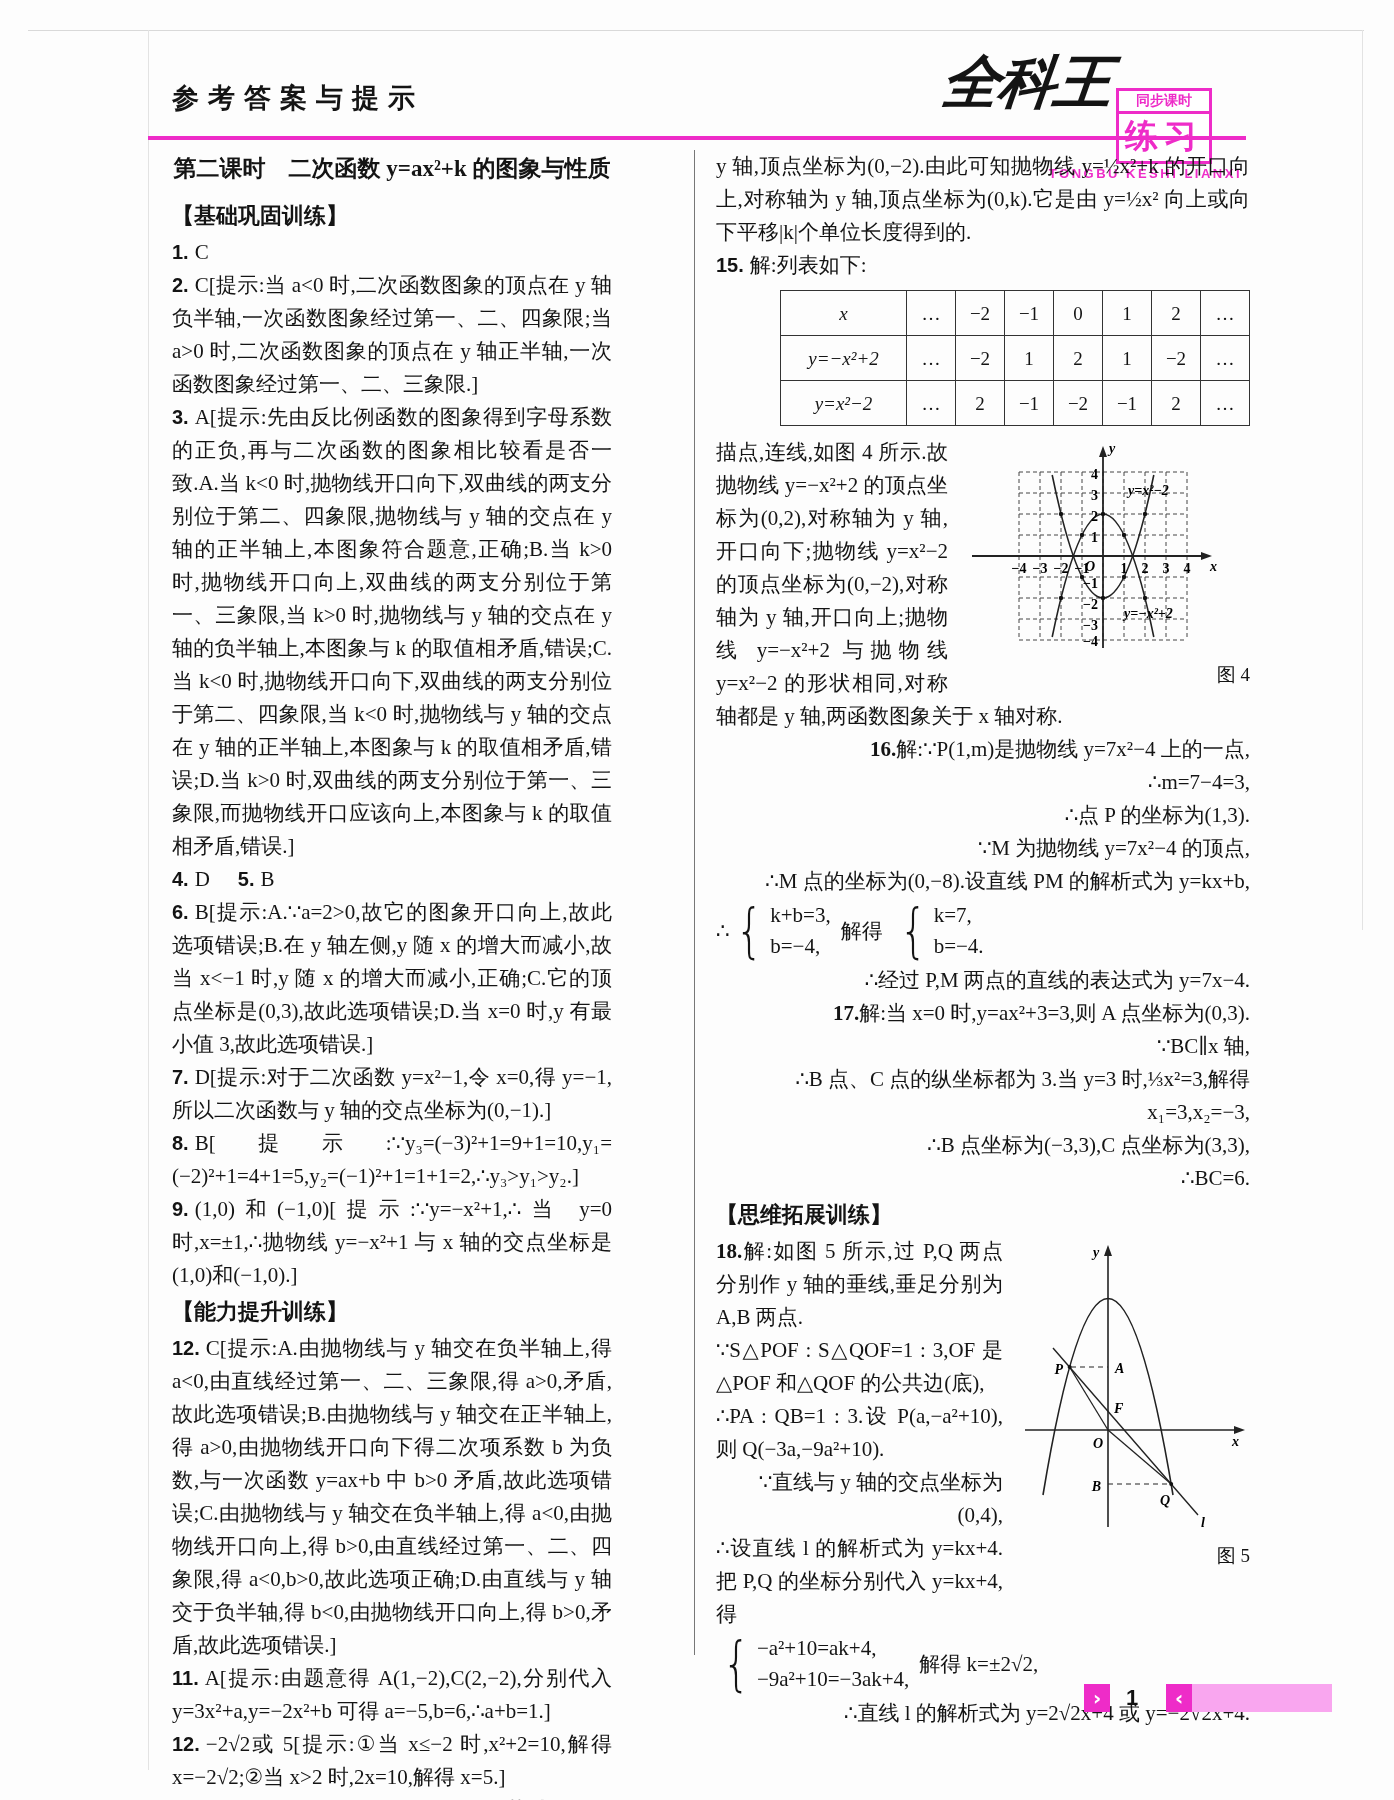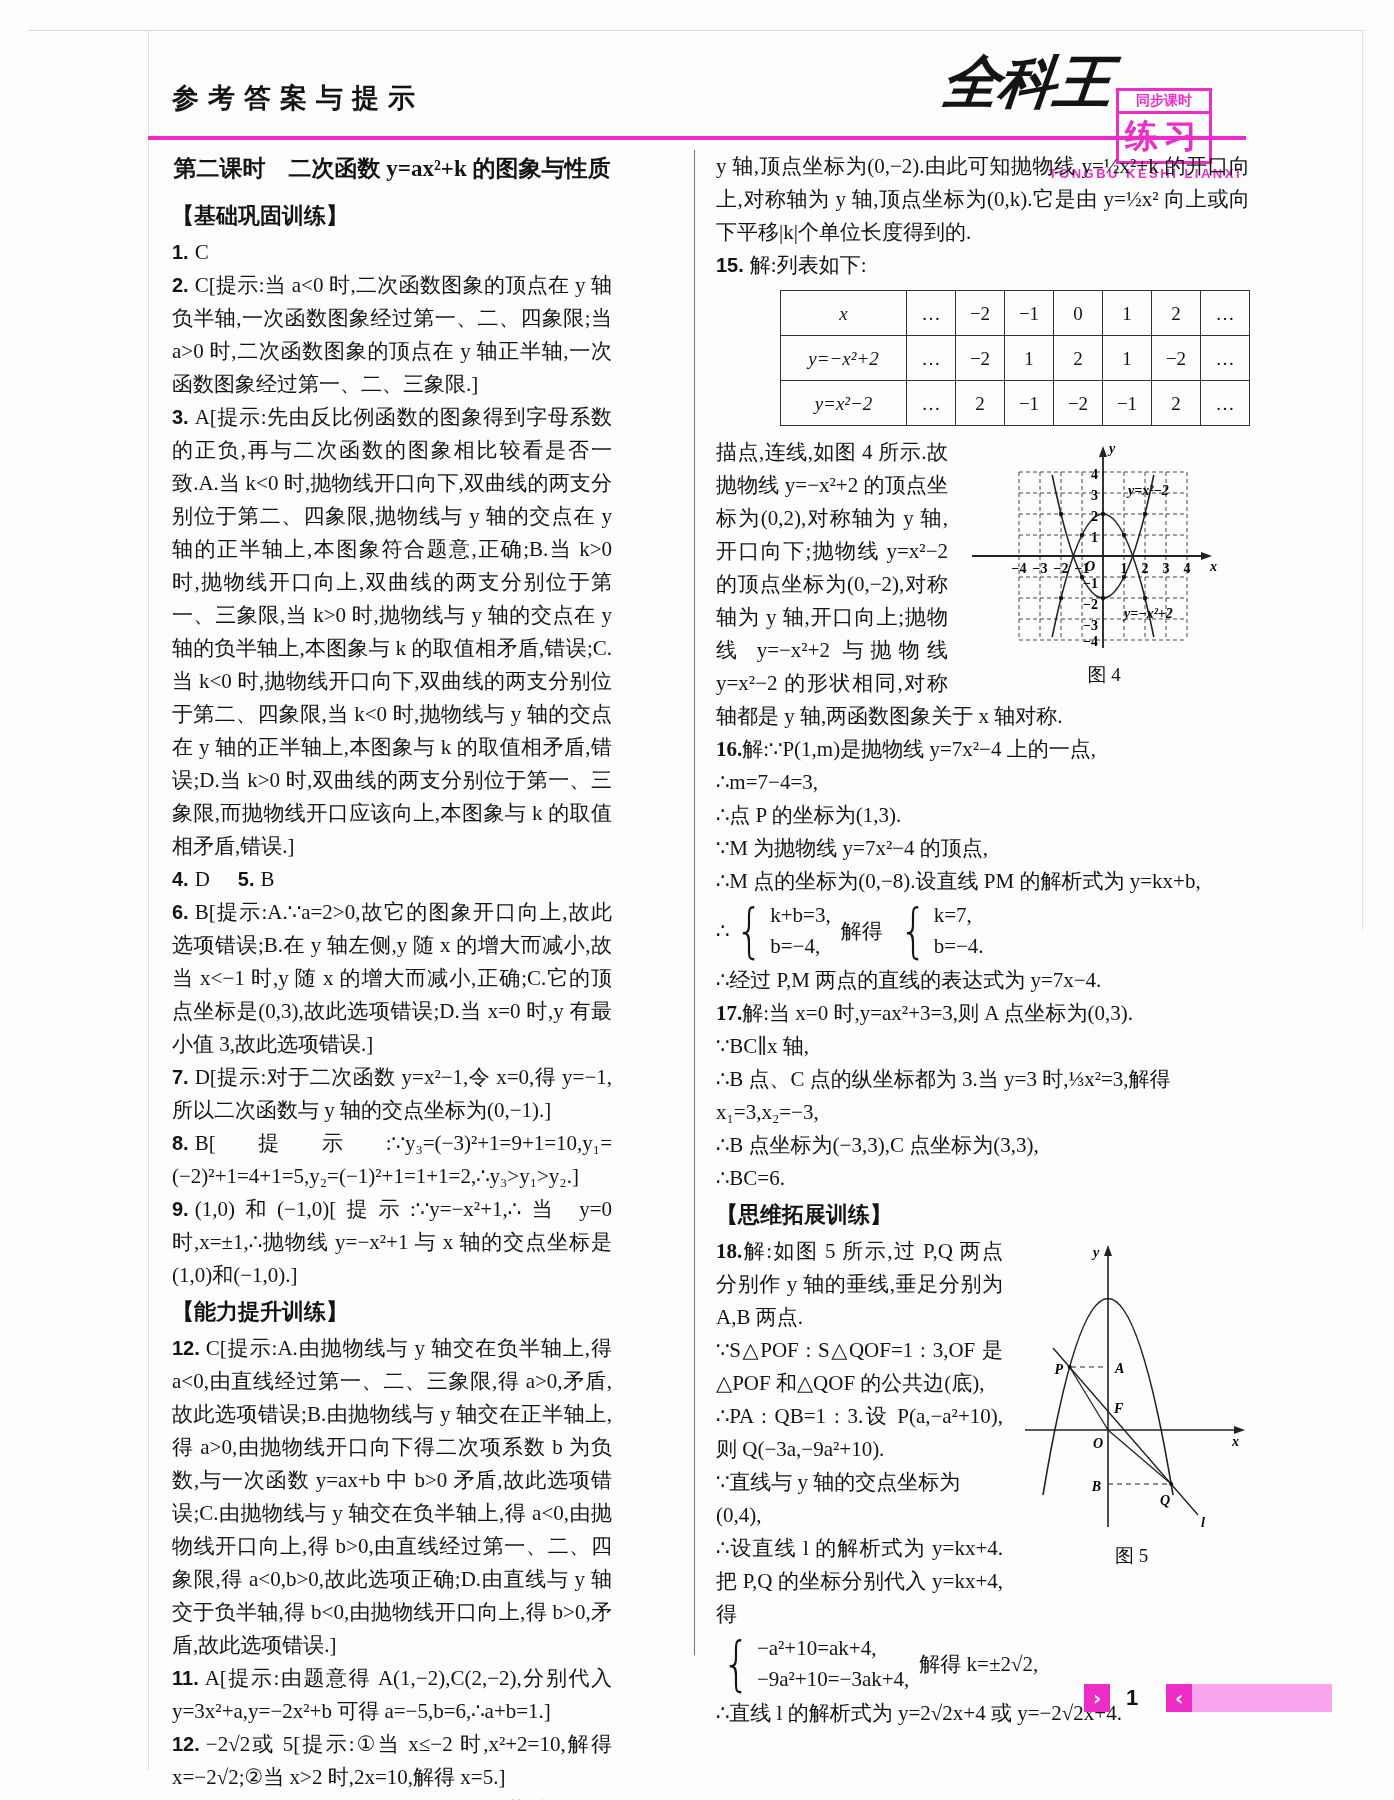--- a/index.html
+++ b/index.html
@@ -29,26 +29,26 @@
 
   .col{position:absolute;font-size:21px;line-height:33px;text-align:justify;}
   .col-left{left:172px;top:152px;width:440px;}
   .col-right{left:716px;top:150px;width:534px;}
 
   .lesson-title{text-align:center;font-weight:bold;font-size:23px;line-height:34px;margin-bottom:10px;}
   .sec{font-weight:bold;font-size:22px;line-height:40px;text-align:left;}
   .it{margin:0;}
   .it b.n{font-weight:bold;margin-right:6px;font-family:"Liberation Sans",sans-serif;font-size:20px;}
   .it b.n2{margin-left:28px;}
-  .ln{margin:0;text-align:left;}
+  .ln{margin:0;text-align:right;}
 
   .fig{float:right;text-align:center;}
   .fig4{width:292px;margin:2px 0 2px 10px;}
   .fig5{width:237px;margin:2px 0 2px 10px;}
-  .fig-cap{font-size:19px;line-height:26px;text-align:center;}
+  .fig-cap{font-size:19px;line-height:26px;text-align:right;}
   svg text{font-family:"Liberation Serif","DejaVu Serif","DejaVu Sans",serif;}
   .tk{font-size:14px;font-weight:bold;}
   .ital{font-style:italic;font-weight:bold;}
   .clab{font-size:14px;font-weight:bold;font-style:italic;}
 
   table.vals{border-collapse:collapse;margin:8px 0 10px 64px;}
   table.vals td{border:1.6px solid #333;text-align:center;height:44px;font-size:19px;padding:0 6px;}
   table.vals td.c1{width:118px;font-style:italic;}
   table.vals td.cv{min-width:36px;}
 

